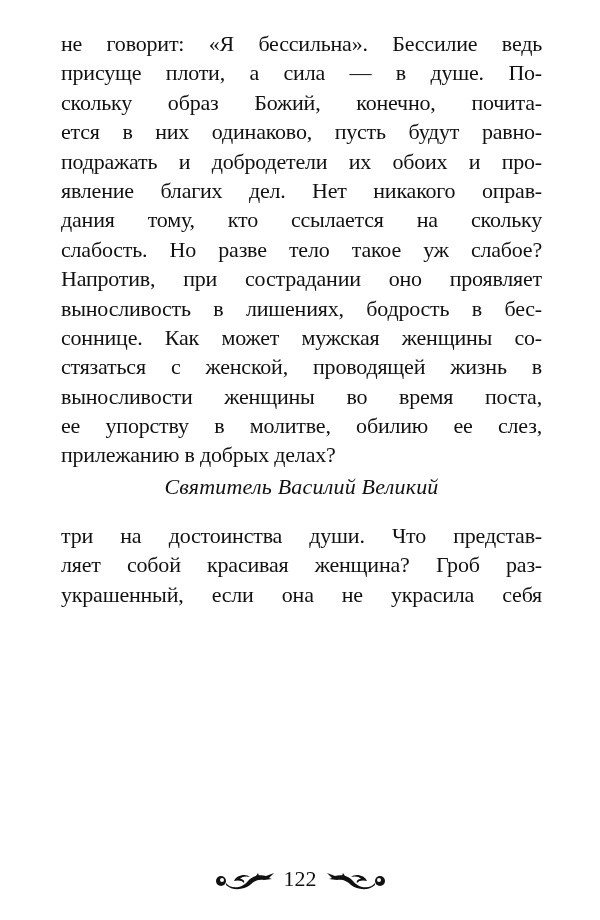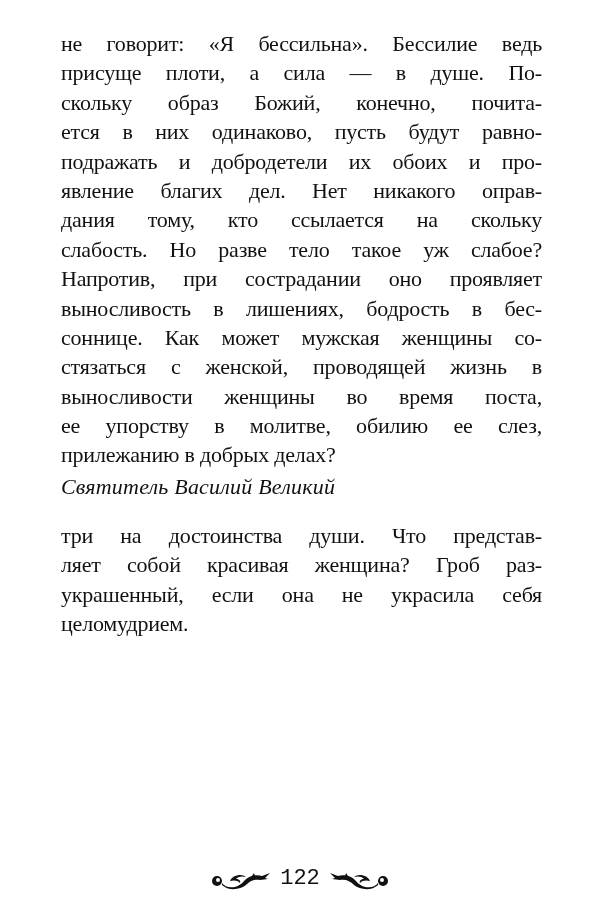--- a/index.html
+++ b/index.html
@@ -32,21 +32,21 @@
       letter-spacing: -0.2px;
     }
     .line.last {
       text-align-last: left;
     }
     .line.indent {
       padding-left: 36px;
     }
     .attribution {
       display: block;
-      text-align: left;
+      text-align: center;
       font-style: italic;
       font-size: 22px;
       height: 30px;
       line-height: 30px;
       margin-top: 2px;
       letter-spacing: 0.2px;
     }
     .gap-1 { height: 19px; }
     .gap-2 { height: 41px; }
     .footer {
@@ -56,21 +56,21 @@
       top: 864px;
       height: 30px;
       display: flex;
       justify-content: center;
       align-items: center;
       gap: 8px;
     }
     .page-number {
       font-size: 22px;
       line-height: 30px;
-      font-family: Liberation Mono, monospace;
+      font-family: Liberation Serif, serif;
     }
     .ornament svg { display: block; }
   </style>
 </head>
 <body>
 
 <div class="page">
 
   <div>
     <span class="line">не говорит: «Я бессильна». Бессилие ведь</span>
@@ -90,21 +90,20 @@
     <span class="line last">прилежанию в добрых делах?</span>
     <span class="attribution">Святитель Василий Великий</span>
   </div>
 
   <div class="gap-1"></div>
 
   <div>
     <span class="line">три на достоинства души. Что представ-</span>
     <span class="line">ляет собой красивая женщина? Гроб раз-</span>
     <span class="line">украшенный, если она не украсила себя</span>
-    <span class="line last">целомудрием.</span>
   </div>
 
   <div class="gap-2"></div>
 
 
 </div>
 
 <div class="footer">
   <span class="ornament">
     <svg width="62" height="24" viewBox="0 0 62 24">

